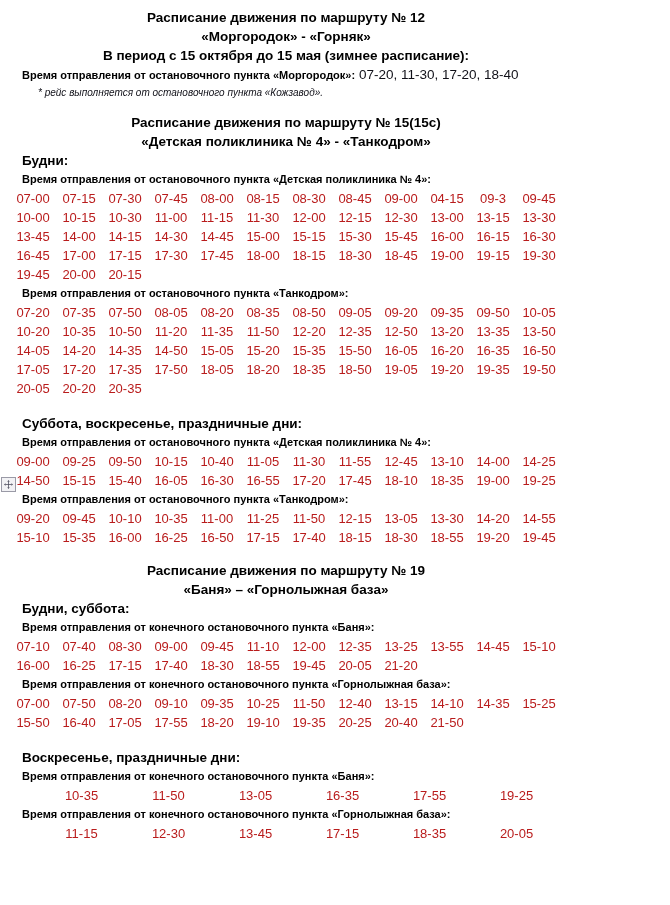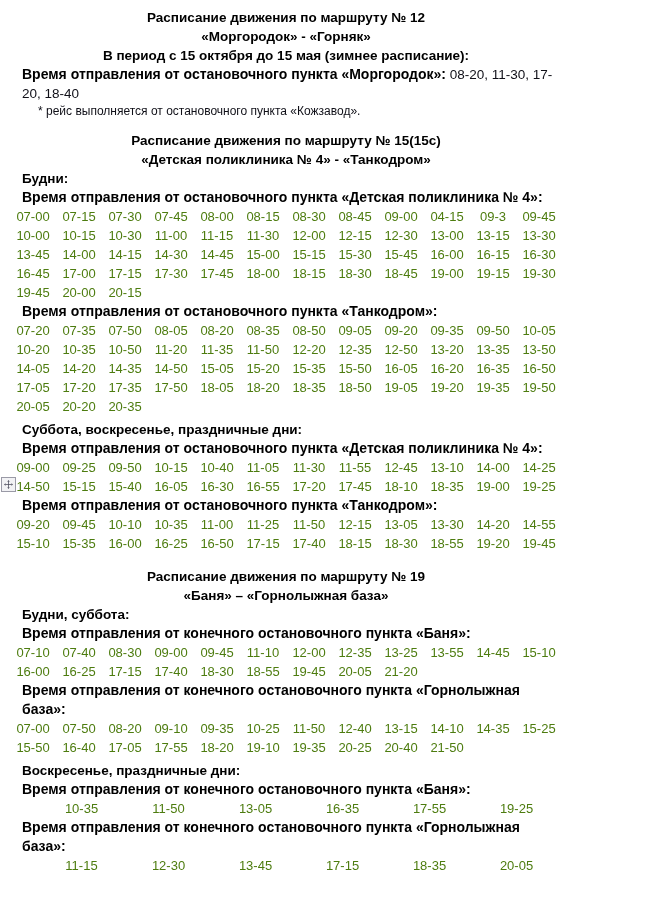--- a/index.html
+++ b/index.html
@@ -10,28 +10,28 @@
     font-family:"Liberation Sans","DejaVu Sans",sans-serif;
     font-size:13px;line-height:19px;
     color:#000;
     overflow:hidden;
   }
   .route{padding:0 10px;}
   .route-12{padding-top:8px;}
   .route-15{padding-top:12px;}
   .route-19{padding-top:14px;}
   .route-title{text-align:center;font-weight:bold;font-size:13.5px;}
-  .day-section + .day-section{margin-top:4px;}
+  .day-section + .day-section{margin-top:16px;}
   .day-header{font-weight:bold;padding-left:12px;font-size:13.5px;}
-  .entry-label{font-weight:bold;padding-left:12px;font-size:14px;}
+  .entry-label{font-weight:bold;padding-left:12px;font-size:11px;}
   .inline-entry{padding-left:12px;font-size:13.5px;}
   .inline-entry .entry-label{padding-left:0;display:inline;}
   .inline-times{font-weight:normal;color:#101018;}
-  .footnote{font-size:12px;padding-left:28px;line-height:16px;color:#101018;}
-  .times-grid{display:grid;color:#4d7c0f;}
+  .footnote{font-size:10px;padding-left:28px;line-height:16px;color:#101018;font-style:italic;}
+  .times-grid{display:grid;color:#b91c1c;}
   .cols-12{grid-template-columns:repeat(12,1fr);}
   .cols-6{grid-template-columns:repeat(6,1fr);padding-left:28px;padding-right:2px;}
   .time-cell{text-align:center;white-space:nowrap;}
   
   .move-handle{
     position:absolute;left:1px;top:477px;width:13px;height:13px;
     border:1px solid #9a9aa6;background:#f2f2f5;
     display:flex;align-items:center;justify-content:center;
   }
   .resize-handle{
@@ -43,21 +43,21 @@
 <body>
 
 <div id="page">
 
   <div class="route route-12">
     <div class="route-title">Расписание движения по маршруту № 12</div>
     <div class="route-title">«Моргородок» - «Горняк»</div>
     <div class="route-title">В период с 15 октября до 15 мая (зимнее расписание):</div>
     <div class="day-section">
       <div class="inline-entry">
-        <span class="entry-label">Время отправления от остановочного пункта «Моргородок»:</span><span class="inline-times"> 08-20, 11-30, 17-20, 18-40</span>
+        <span class="entry-label">Время отправления от остановочного пункта «Моргородок»:</span><span class="inline-times"> 07-20, 11-30, 17-20, 18-40</span>
       </div>
       <div class="footnote">* рейс выполняется от остановочного пункта «Кожзавод».</div>
     </div>
   </div>
 
   <div class="route route-15">
     <div class="route-title">Расписание движения по маршруту № 15(15с)</div>
     <div class="route-title">«Детская поликлиника № 4» - «Танкодром»</div>
 
     <div class="day-section">

